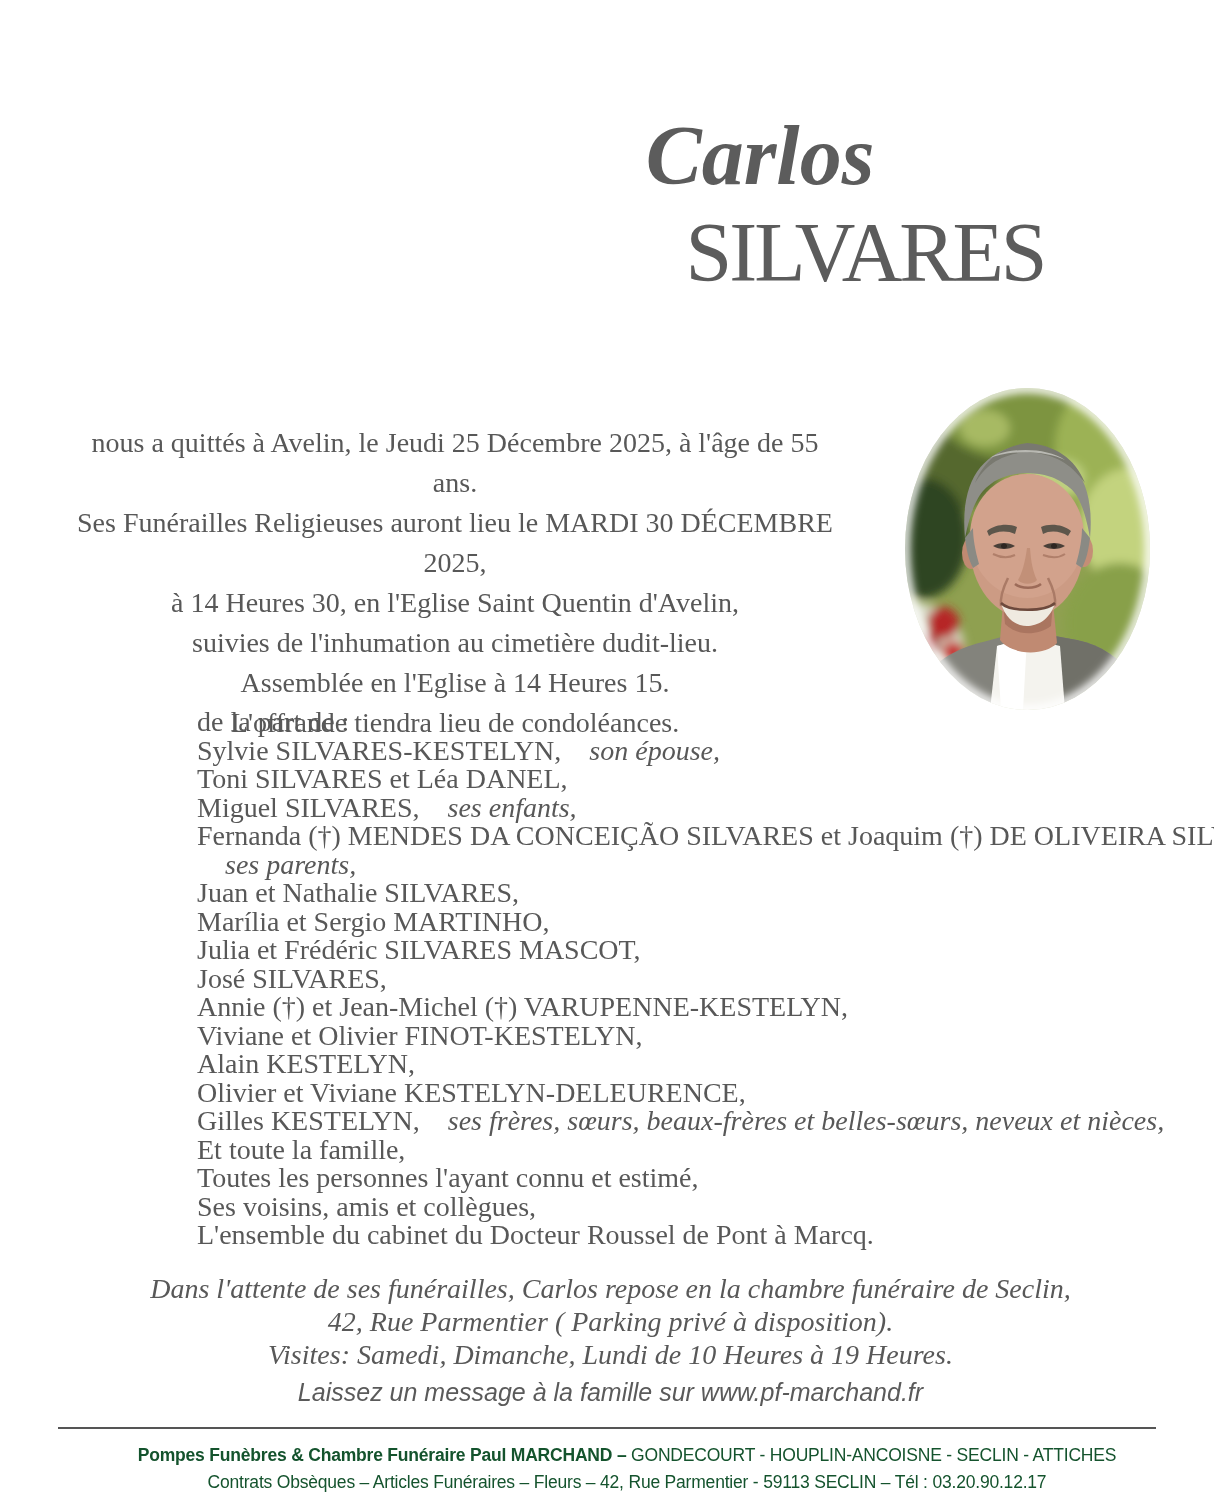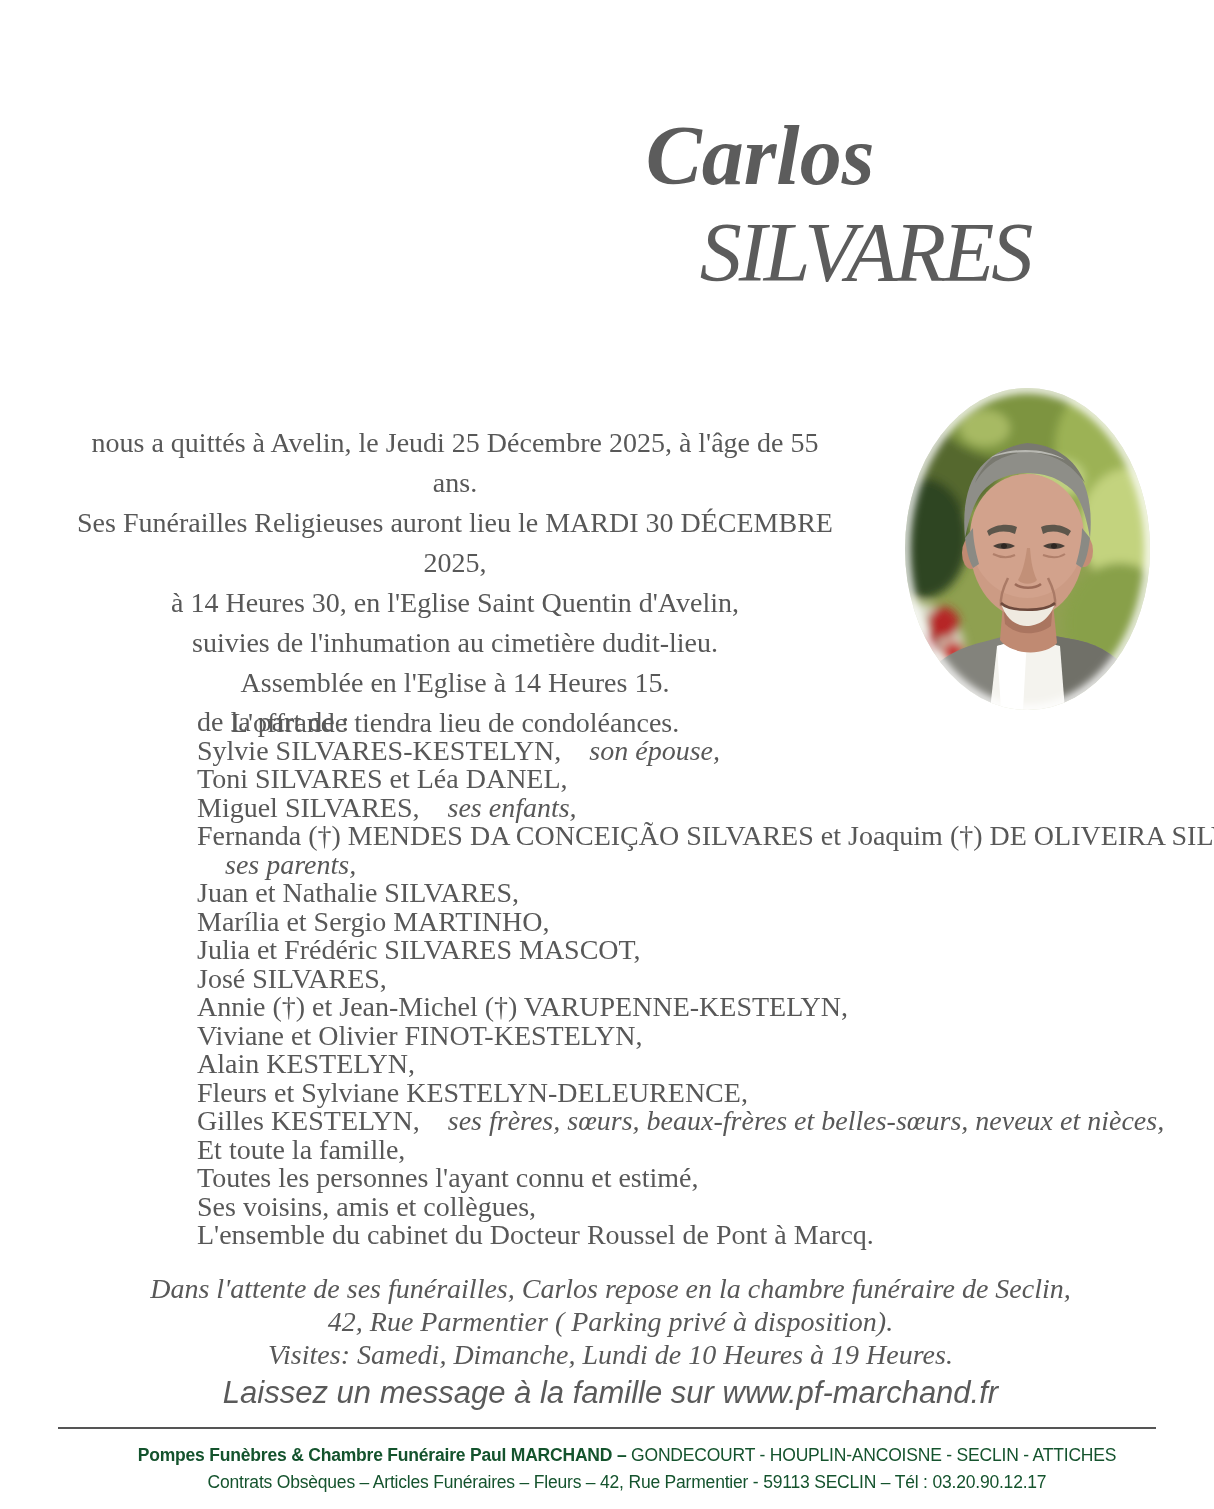--- a/index.html
+++ b/index.html
@@ -7,21 +7,21 @@
     position:relative;width:1214px;height:1509px;background:#ffffff;
     font-family:"Liberation Serif","DejaVu Serif",serif;color:#585858;overflow:hidden;
   }
   
   .title-first{
     position:absolute;top:108px;left:460px;width:600px;text-align:center;
     font-style:italic;font-size:84px;line-height:96px;color:#5c5c5c;font-weight:bold;
   }
   .title-last{
     position:absolute;top:205px;left:565px;width:600px;text-align:center;
-    font-style:italic;font-size:84px;line-height:96px;letter-spacing:-3px;color:#5c5c5c;
+    font-size:84px;line-height:96px;letter-spacing:-3px;color:#5c5c5c;
   }
   
   .photo{position:absolute;top:388px;left:905px;width:245px;height:322px;}
   
   .announce{
     position:absolute;top:423px;left:70px;width:770px;
     font-size:28px;line-height:40px;text-align:center;
   }
   
   .family{
@@ -32,21 +32,21 @@
   .family .line.align-right{text-align:left;}
   .rel{font-style:italic;margin-left:28px;}
   .rel:empty{margin-left:0;}
   
   .closing{
     position:absolute;top:1272px;left:107px;width:1007px;text-align:center;
     font-style:italic;font-size:28px;line-height:33px;
   }
   .closing .msg{
     font-family:"Liberation Sans","DejaVu Sans",sans-serif;
-    font-style:italic;font-size:31px;line-height:33px;margin-top:5px;color:#5a5a5a;
+    font-style:italic;font-size:25px;line-height:33px;margin-top:5px;color:#5a5a5a;
   }
   
   .footer-rule{
     position:absolute;top:1427px;left:58px;width:1098px;height:0;
     border-top:2px solid #555555;
   }
   .footer{
     position:absolute;top:1442px;left:40px;width:1174px;text-align:center;
     font-family:"Liberation Sans","DejaVu Sans",sans-serif;
     font-size:17.5px;line-height:27px;color:#14532d;letter-spacing:-0.2px;
@@ -148,21 +148,21 @@
     <div class="line"><span>Miguel SILVARES,</span><span class="rel">ses enfants,</span></div>
     <div class="line"><span>Fernanda (†) MENDES DA CONCEIÇÃO SILVARES et Joaquim (†) DE OLIVEIRA SILVARES,</span><span class="rel"></span></div>
     <div class="line align-right"><span></span><span class="rel">ses parents,</span></div>
     <div class="line"><span>Juan et Nathalie SILVARES,</span><span class="rel"></span></div>
     <div class="line"><span>Marília et Sergio MARTINHO,</span><span class="rel"></span></div>
     <div class="line"><span>Julia et Frédéric SILVARES MASCOT,</span><span class="rel"></span></div>
     <div class="line"><span>José SILVARES,</span><span class="rel"></span></div>
     <div class="line"><span>Annie (†) et Jean-Michel (†) VARUPENNE-KESTELYN,</span><span class="rel"></span></div>
     <div class="line"><span>Viviane et Olivier FINOT-KESTELYN,</span><span class="rel"></span></div>
     <div class="line"><span>Alain KESTELYN,</span><span class="rel"></span></div>
-    <div class="line"><span>Fleurs et Sylviane KESTELYN-DELEURENCE,</span><span class="rel"></span></div>
+    <div class="line"><span>Olivier et Viviane KESTELYN-DELEURENCE,</span><span class="rel"></span></div>
     <div class="line"><span>Gilles KESTELYN,</span><span class="rel">ses frères, sœurs, beaux-frères et belles-sœurs, neveux et nièces,</span></div>
     <div class="line"><span>Et toute la famille,</span><span class="rel"></span></div>
     <div class="line"><span>Toutes les personnes l'ayant connu et estimé,</span><span class="rel"></span></div>
     <div class="line"><span>Ses voisins, amis et collègues,</span><span class="rel"></span></div>
     <div class="line"><span>L'ensemble du cabinet du Docteur Roussel de Pont à Marcq.</span><span class="rel"></span></div>
   </div>
 
   <div class="closing">
     <div>Dans l'attente de ses funérailles, Carlos repose en la chambre funéraire de Seclin,</div>
     <div>42, Rue Parmentier ( Parking privé à disposition).</div>

